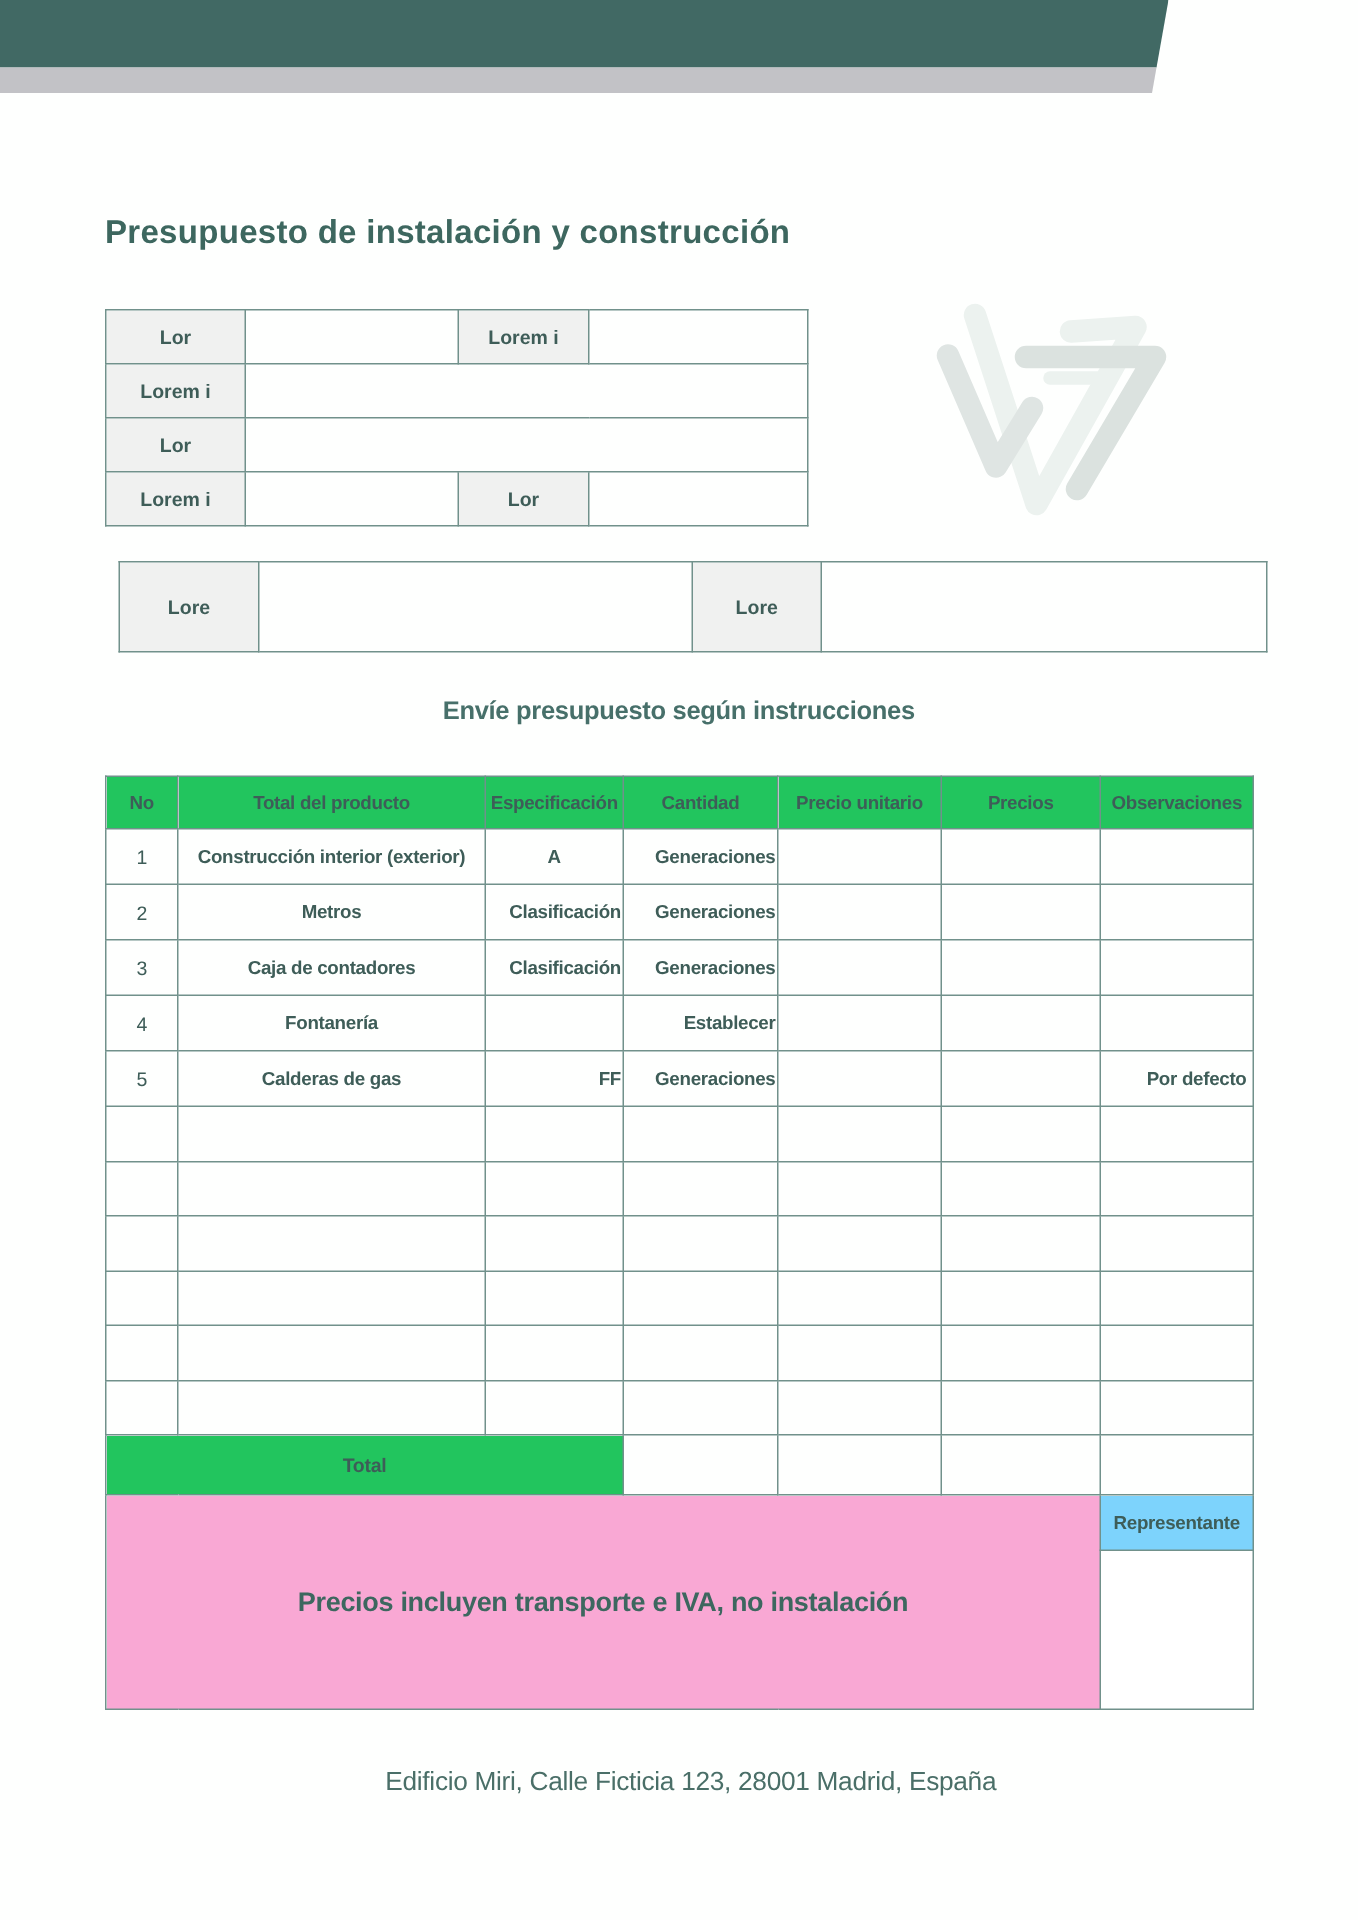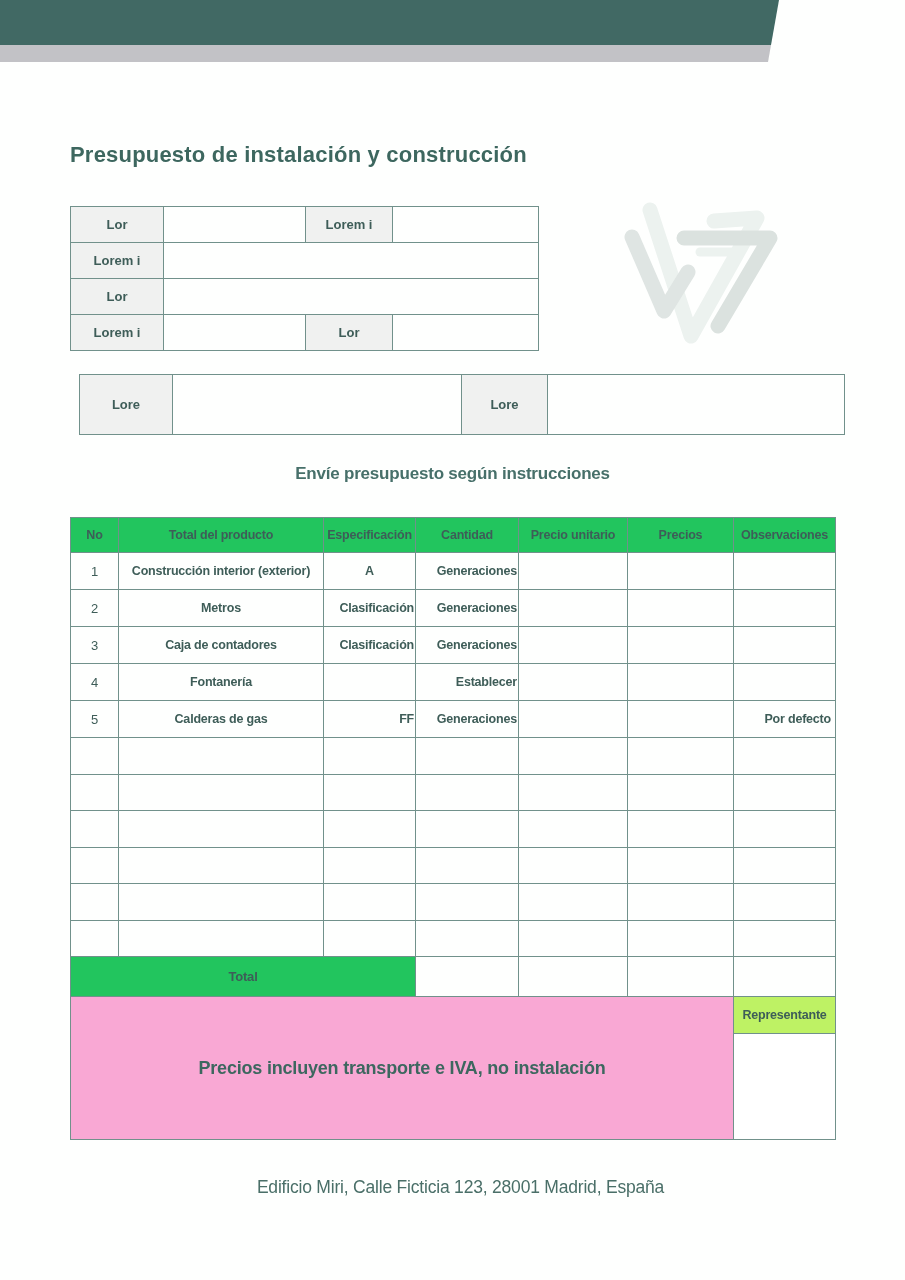--- a/index.html
+++ b/index.html
@@ -64,21 +64,21 @@
   .main-table tr.total-row .total-cell { background:#22c55e; font-size:13px; }
   .ar { text-align:right; padding-right:1px; }
   .ar-pad { text-align:right; padding-right:4px; }
 
   .notice-cell {
     background:#f9a8d4; white-space:normal;
     font-size:18px; font-weight:bold; color:#3d675f; letter-spacing:0;margin-top:32px;
   }
   .rep-row { height:37px; }
   .sig-row { height:106px; }
-  .rep-cell { background:#bef264; font-size:12.5px; }
+  .rep-cell { background:#7dd3fc; font-size:12.5px; }
   .sig-cell { background:#fff; }
 
   
   .footer {
     position:absolute; left:0; top:1177px; width:905px;
     text-align:center; font-size:17.5px; color:#4a6f68; letter-spacing:-0.2px;padding-left:16px;
   }
 </style>
 </head>
 <body>

